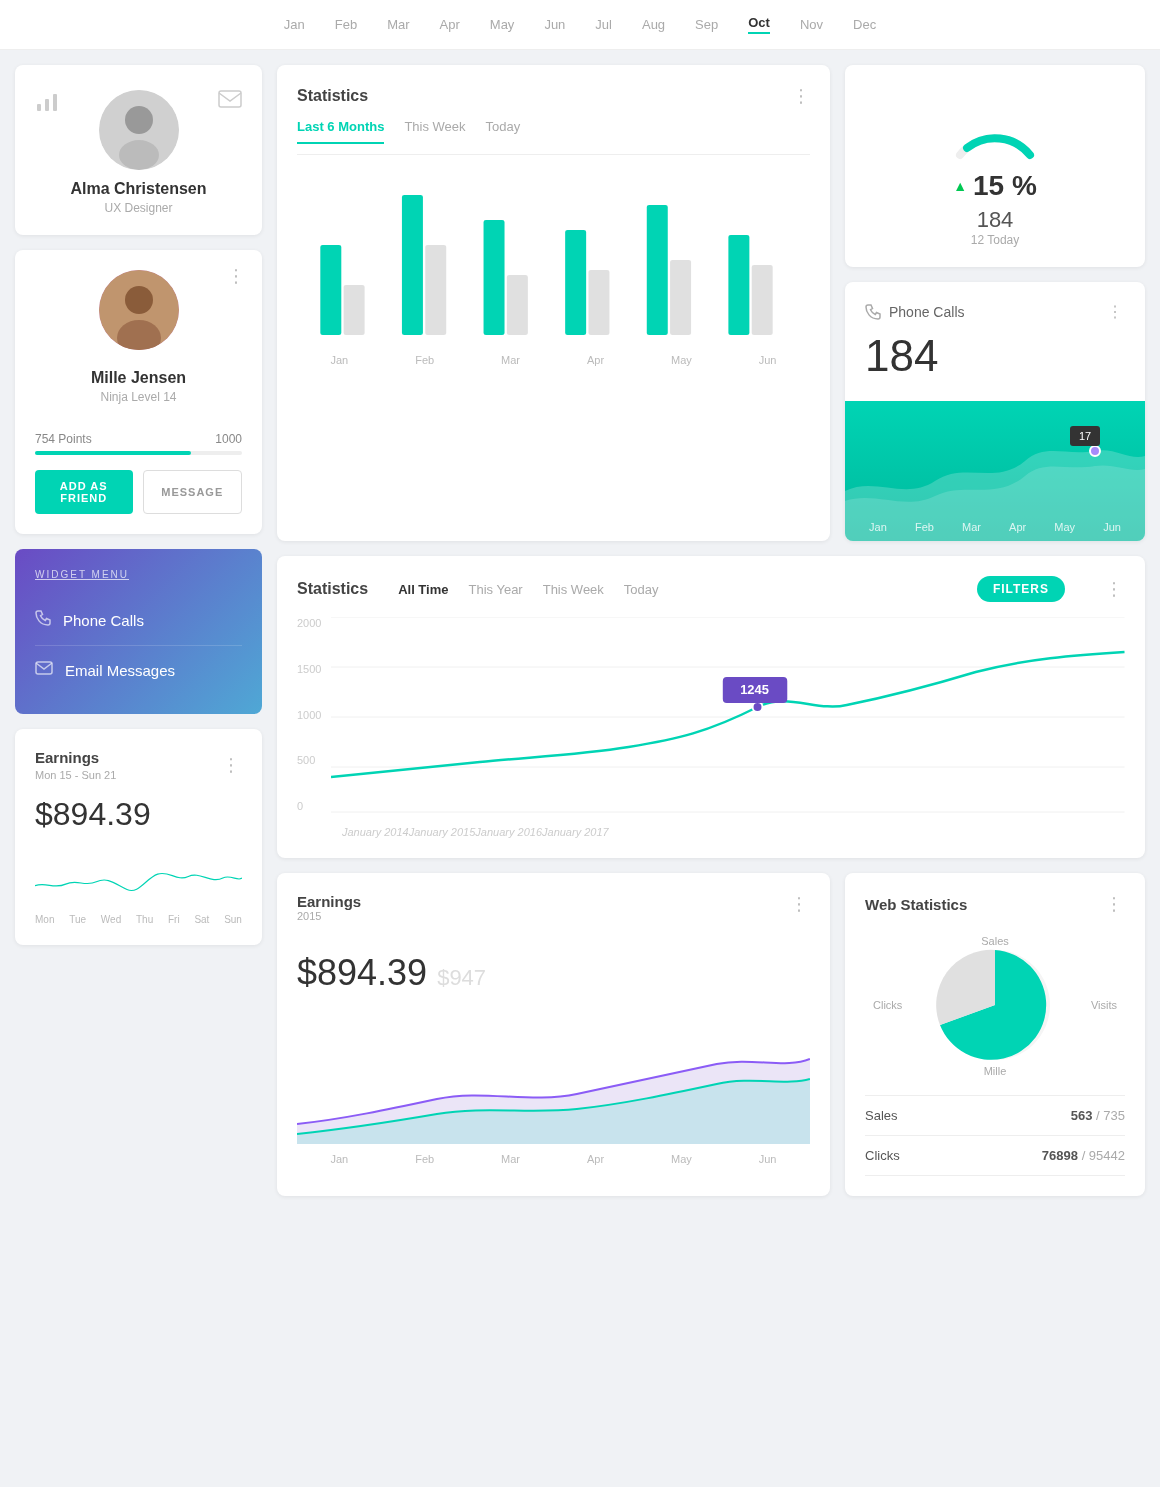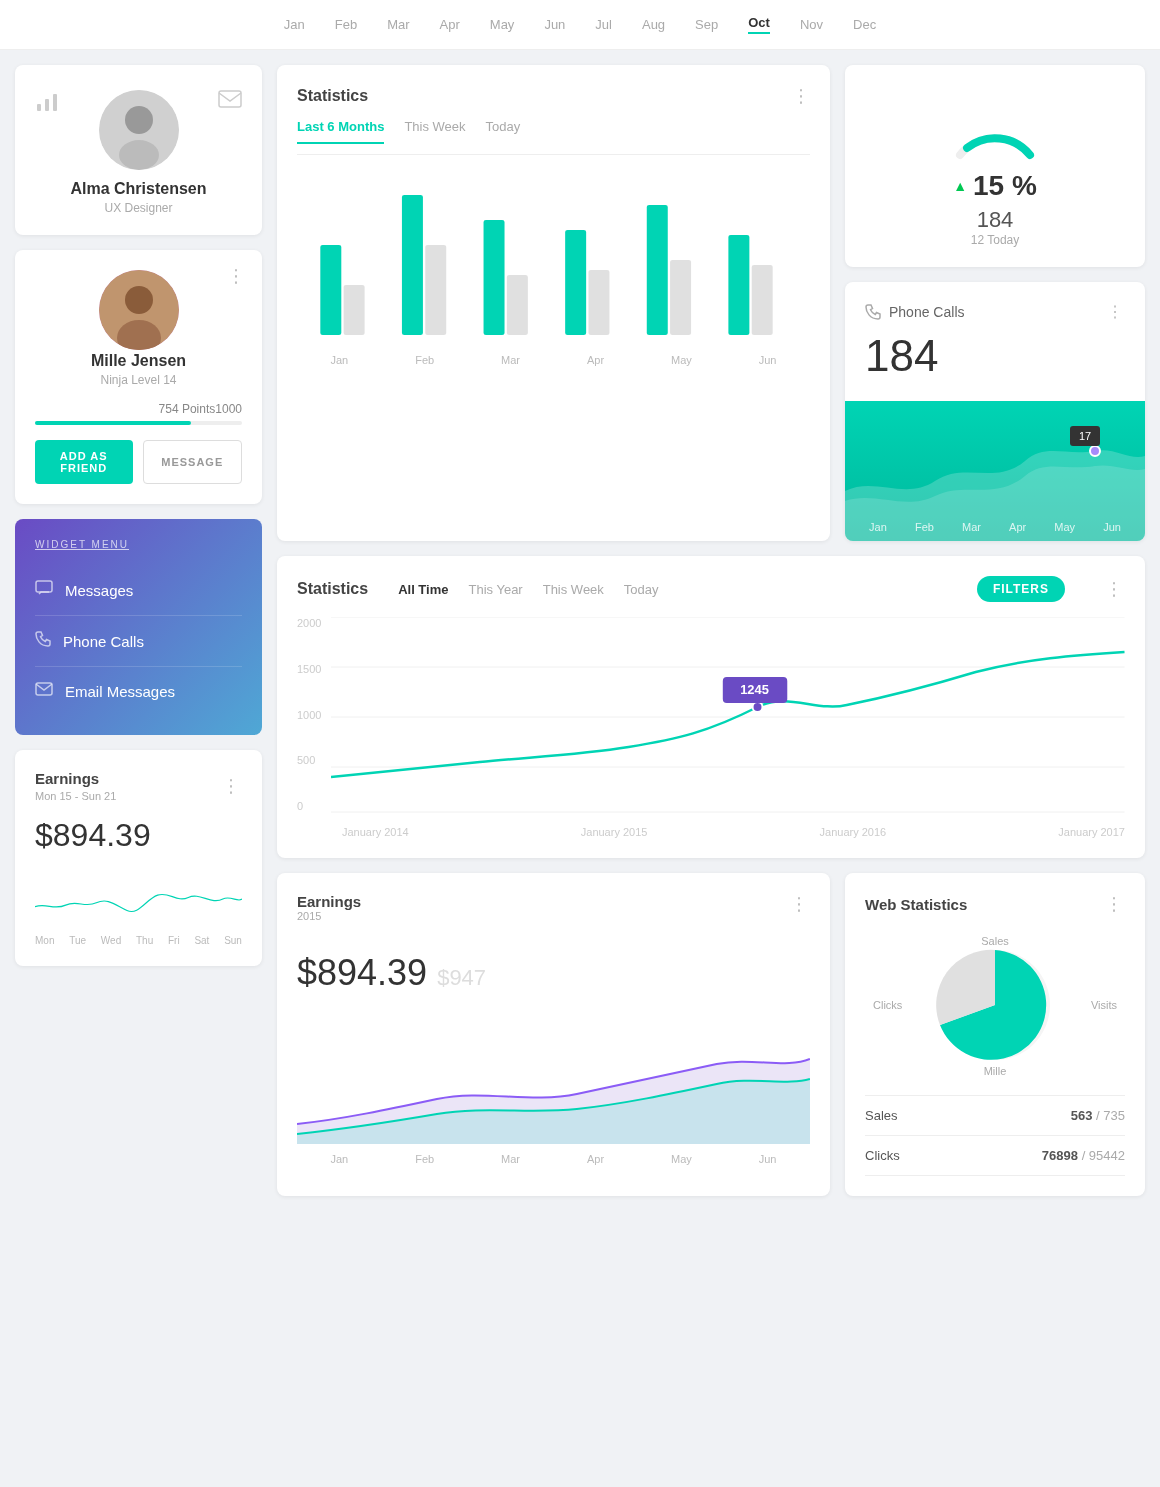--- a/index.html
+++ b/index.html
@@ -137,32 +137,32 @@
     }
     .profile-card-2-inner {
       display: flex;
       flex-direction: column;
       align-items: center;
     }
     .profile-name-2 {
       font-size: 16px;
       font-weight: 600;
       color: #333;
-      margin-top: 2px;
+      margin-top: 19px;
     }
     .profile-role-2 {
       font-size: 12px;
       color: #aaa;
       margin-top: 3px;
     }
     .points-row {
       width: 100%;
       display: flex;
-      justify-content: flex-end;
-      margin-top: 15px;
+      justify-content: space-between;
+      margin-top: 28px;
       font-size: 12px;
       color: #888;
     }
     .progress-bar-bg {
       width: 100%;
       height: 4px;
       background: #eee;
       border-radius: 2px;
       margin-top: 5px;
     }
@@ -541,29 +541,20 @@
           <button class="btn-primary">ADD AS FRIEND</button>
           <button class="btn-outline">MESSAGE</button>
         </div>
       </div>
     </div>
 
     <div class="widget-menu">
       <div class="widget-menu-label">WIDGET MENU</div>
       <div class="widget-menu-item">
         <span class="widget-menu-icon">
-          <svg width="18" height="16" viewBox="0 0 18 16" fill="none">
-            <rect x="1" y="1" width="16" height="11" rx="2" stroke="rgba(255,255,255,0.8)" stroke-width="1.5" fill="none"></rect>
-            <path d="M4 14l2-2h8" stroke="rgba(255,255,255,0.8)" stroke-width="1.5" fill="none"></path>
-          </svg>
-        </span>
-        <span class="widget-menu-text">Messages</span>
-      </div>
-      <div class="widget-menu-item">
-        <span class="widget-menu-icon">
           <svg width="16" height="16" viewBox="0 0 16 16" fill="none">
             <path d="M3 1h3l1.5 3.5-2 1.2c.9 2 2.8 3.9 4.8 4.8l1.2-2L15 10v3c0 1-1 2-2 2C5 15 1 8 1 3c0-1 1-2 2-2z" stroke="rgba(255,255,255,0.8)" stroke-width="1.5" fill="none"></path>
           </svg>
         </span>
         <span class="widget-menu-text">Phone Calls</span>
       </div>
       <div class="widget-menu-item">
         <span class="widget-menu-icon">
           <svg width="18" height="14" viewBox="0 0 18 14" fill="none">
             <rect x="1" y="1" width="16" height="12" rx="2" stroke="rgba(255,255,255,0.8)" stroke-width="1.5" fill="none"></rect>
@@ -741,21 +732,21 @@
               <path d="M0 160 C50 155, 100 150, 150 145 C200 140, 250 138, 300 130 C350 122, 380 115, 430 90 C460 75, 490 95, 520 88 C560 80, 600 70, 650 55 C700 42, 750 38, 800 35" stroke="#00d4b4" stroke-width="2.5" fill="none"></path>
 
               <circle cx="430" cy="90" r="5" fill="#6a4bc4" stroke="white" stroke-width="2"></circle>
 
               <rect x="395" y="60" width="65" height="26" rx="4" fill="#6a4bc4"></rect>
               <text x="427" y="77" text-anchor="middle" fill="white" font-size="13" font-weight="600">1245</text>
             </svg>
           </div>
         </div>
 
-        <div style="display:flex;justify-content:space-between;padding-left:45px;margin-top:5px;">
+        <div style="display:flex;justify-content:flex-start;padding-left:45px;margin-top:5px;font-style:italic;">
           <span style="font-size:11px;color:#ccc">January 2014</span>
           <span style="font-size:11px;color:#ccc">January 2015</span>
           <span style="font-size:11px;color:#ccc">January 2016</span>
           <span style="font-size:11px;color:#ccc">January 2017</span>
         </div>
       </div>
     </div>
 
     <div class="bottom-row">
 

